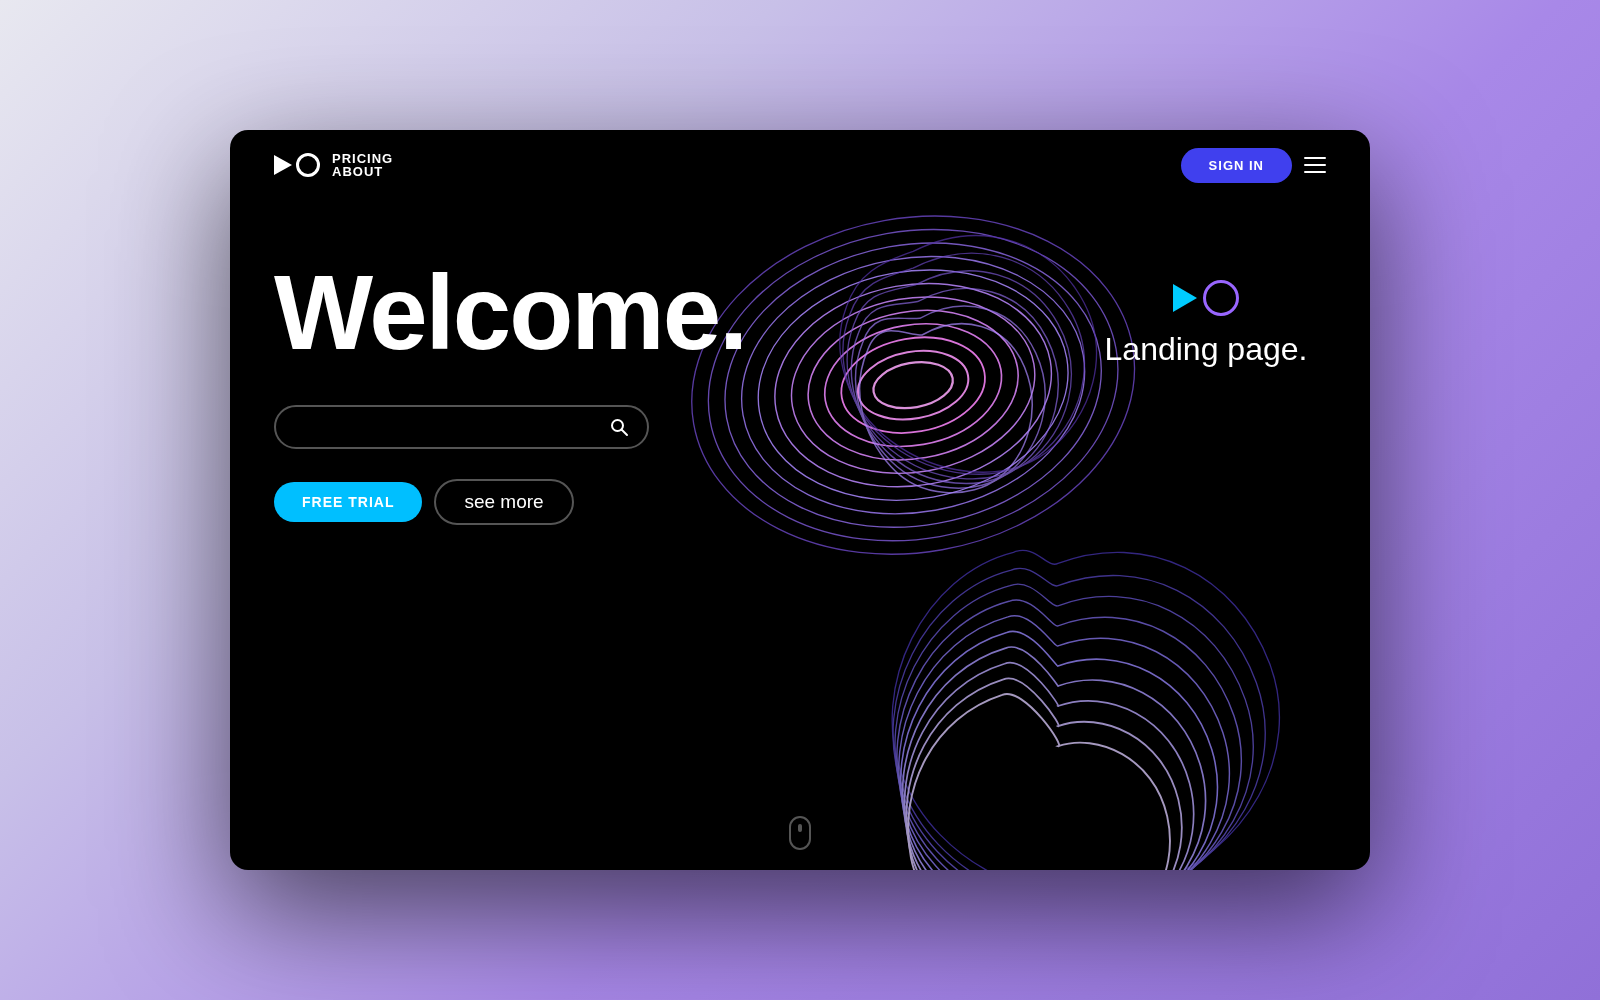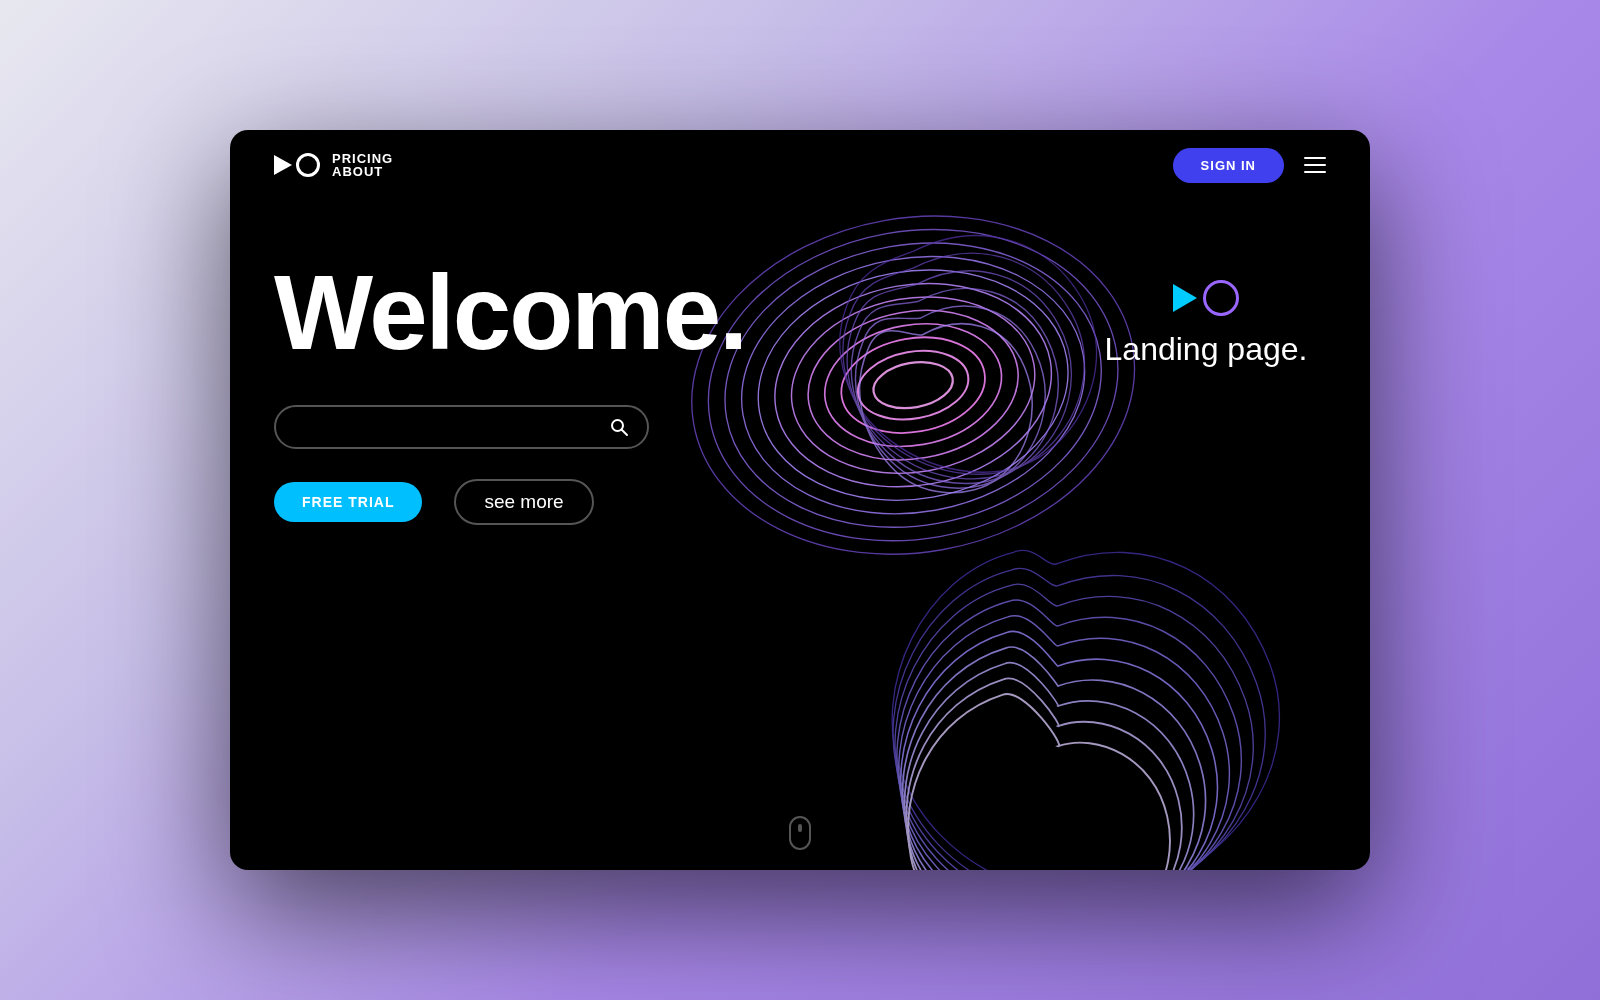--- a/index.html
+++ b/index.html
@@ -88,21 +88,21 @@
       font-weight: 600;
       color: #fff;
       letter-spacing: 1.5px;
       cursor: pointer;
       text-decoration: none;
     }
 
     .nav-right {
       display: flex;
       align-items: center;
-      gap: 20px;
+      gap: 12px;
     }
 
     .signin-btn {
       background: #4040ee;
       color: #fff;
       border: none;
       border-radius: 25px;
       padding: 10px 28px;
       font-size: 13px;
       font-weight: 700;
@@ -185,21 +185,21 @@
       cursor: pointer;
       color: #fff;
       font-size: 20px;
       display: flex;
       align-items: center;
     }
 
     .cta-buttons {
       display: flex;
       align-items: center;
-      gap: 32px;
+      gap: 12px;
     }
 
     .free-trial-btn {
       background: #00bfff;
       color: #fff;
       border: none;
       border-radius: 25px;
       padding: 12px 28px;
       font-size: 14px;
       font-weight: 700;

